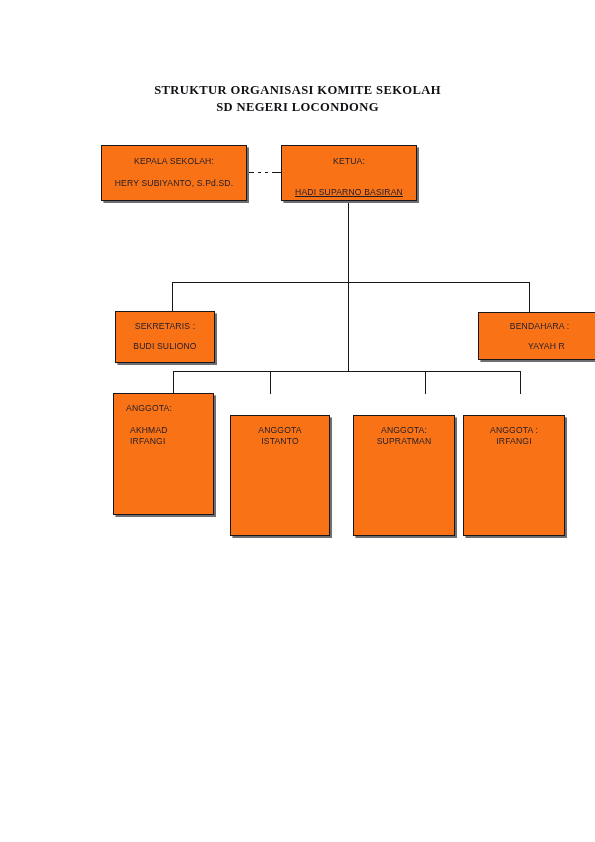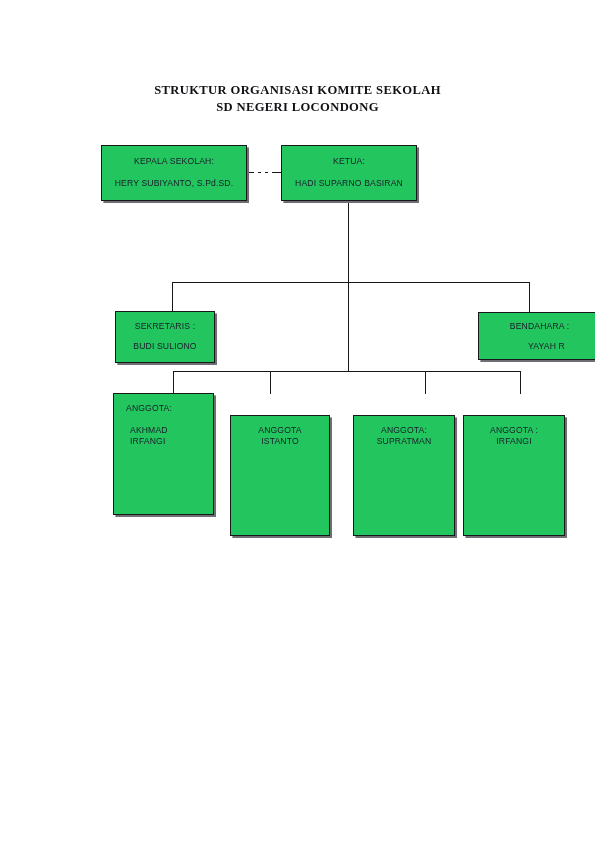--- a/index.html
+++ b/index.html
@@ -31,21 +31,21 @@
     letter-spacing: 0.35px;
     color: #111014;
     line-height: 17px;
     white-space: nowrap;
   }
 
   
   .node {
     position: absolute;
     box-sizing: border-box;
-    background: #22c55e;
+    background: #f97316;
     border: 1.3px solid #17171c;
     box-shadow: 2.2px 2.2px 0 -0.2px #6e6e73;
   }
   .node .ln {
     font-size: 8.6px;
     color: #1c1c2b;
     line-height: 11px;
     white-space: nowrap;
     letter-spacing: 0.15px;
   }
@@ -55,21 +55,21 @@
   #node-kepala {
     left: 101px; top: 145px; width: 146px; height: 56px;
     padding-top: 10px;
   }
   #node-kepala .ln + .ln { margin-top: 11px; }
 
   #node-ketua {
     left: 281px; top: 145px; width: 136px; height: 56px;
     padding-top: 10px;
   }
-  #node-ketua .ln + .ln { margin-top: 11px; }
+  #node-ketua .ln + .ln { margin-top: 20px; text-decoration: underline; }
 
   
   #node-sekretaris {
     left: 115px; top: 311px; width: 100px; height: 52px;
     padding-top: 9px;
   }
   #node-sekretaris .ln + .ln { margin-top: 9px; }
 
   #node-bendahara {
     left: 478px; top: 312px; width: 123px; height: 48px;

